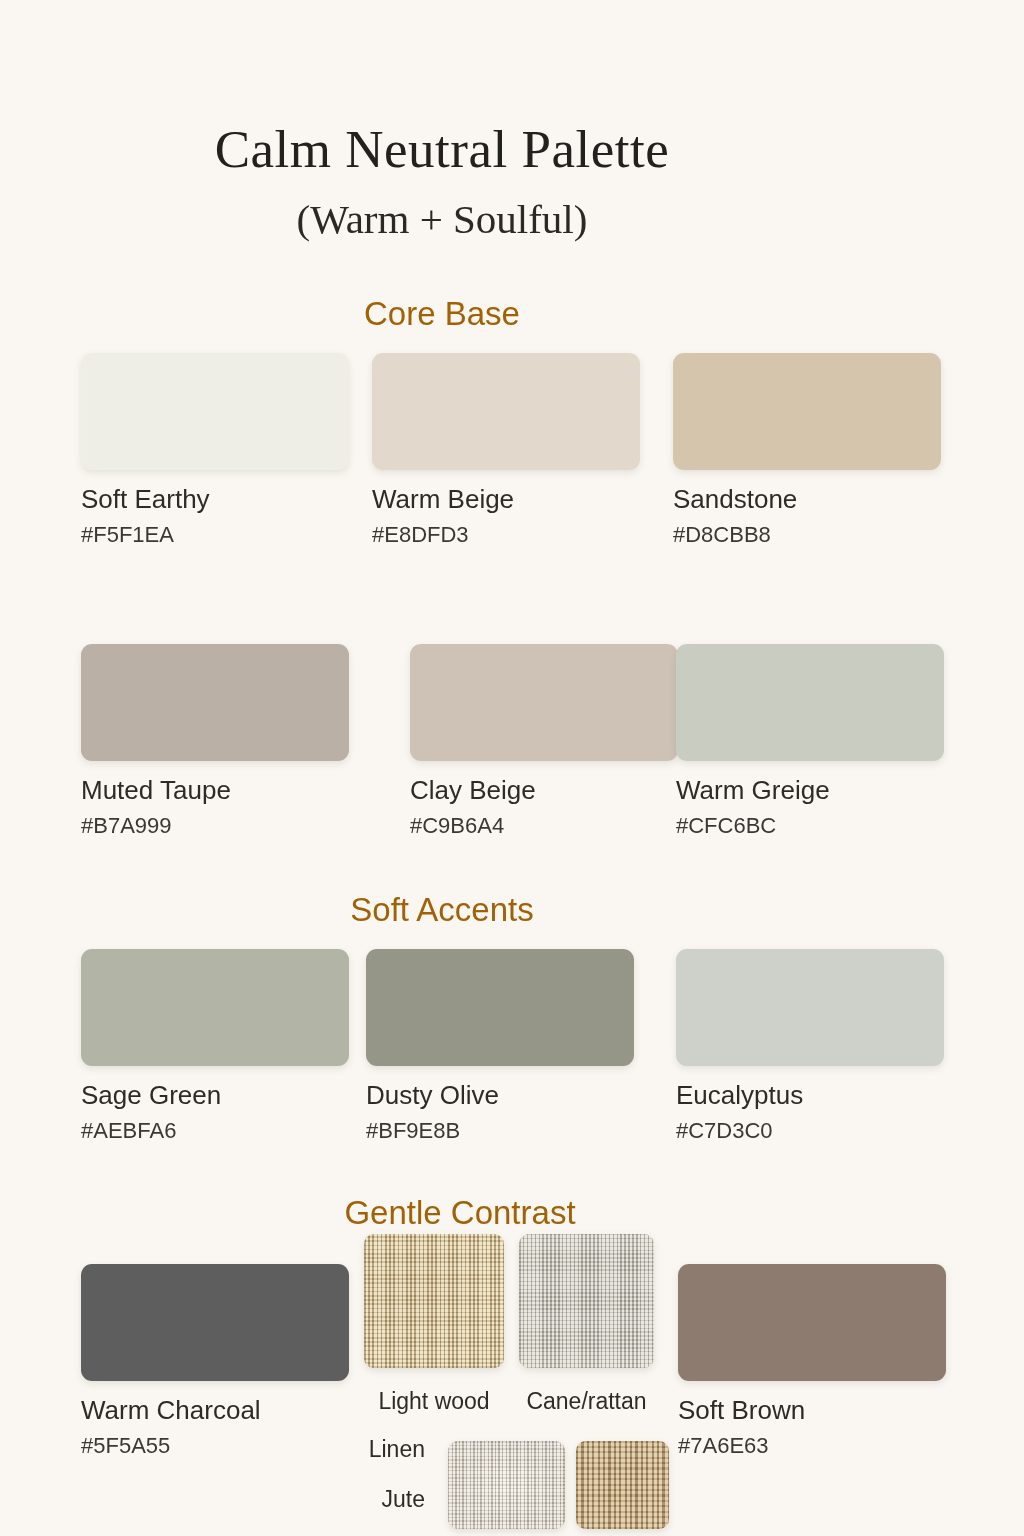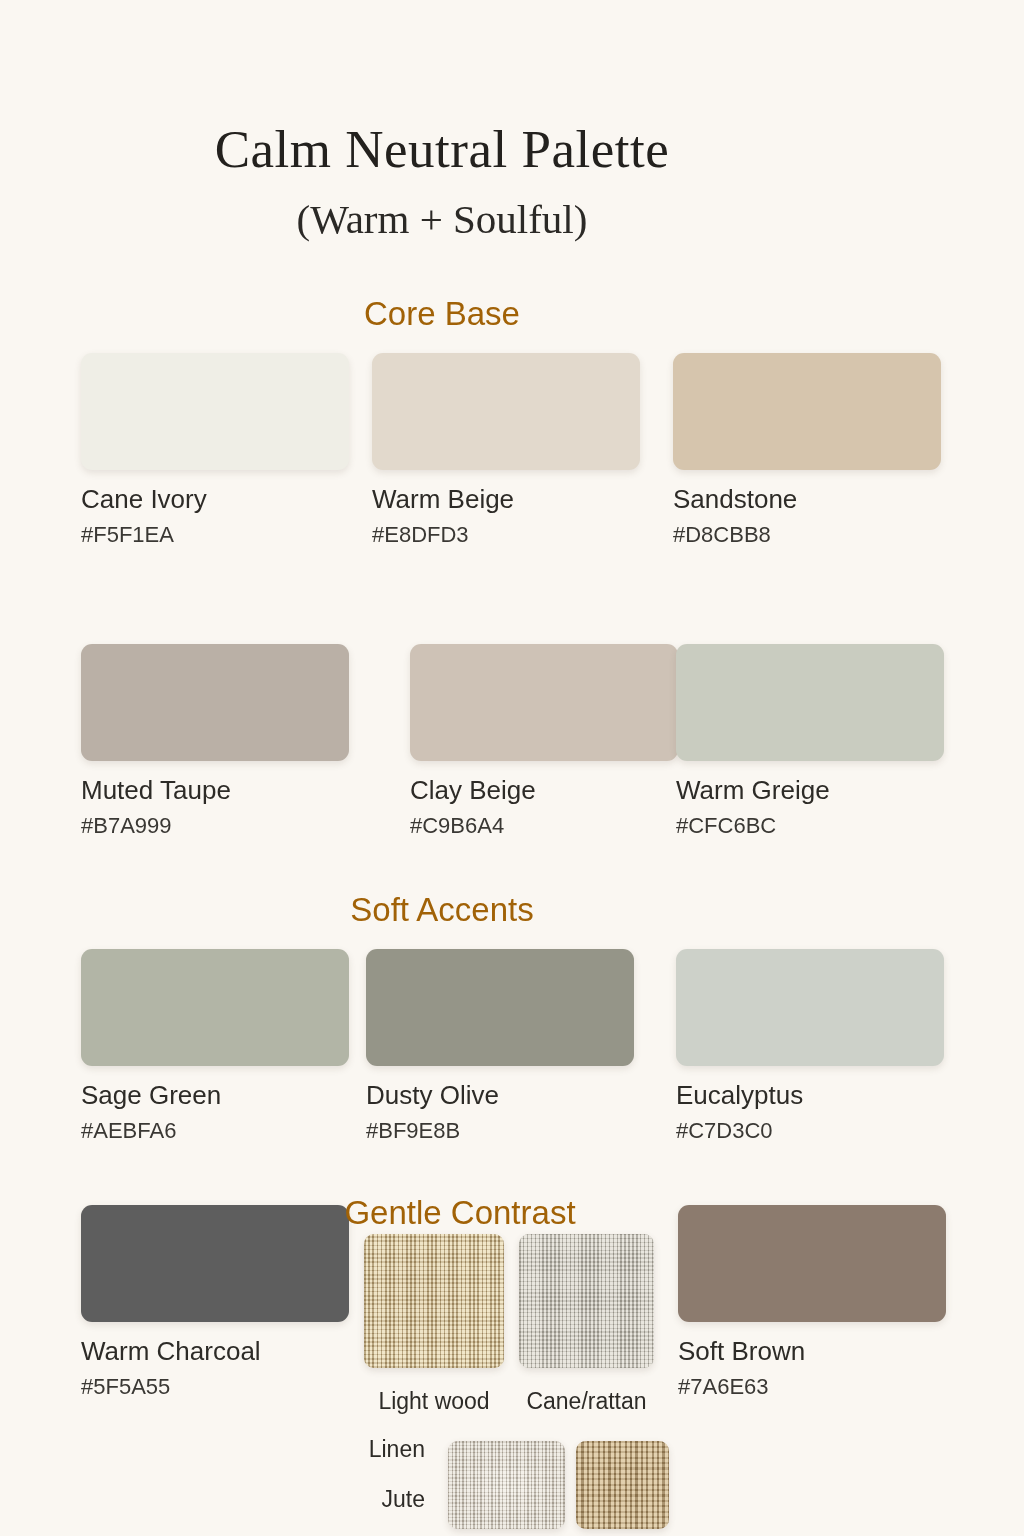--- a/index.html
+++ b/index.html
@@ -152,21 +152,21 @@
 <div class="page">
 
   <div class="title">Calm Neutral Palette</div>
   <div class="subtitle">(Warm + Soulful)</div>
 
   <div class="section-heading" style="left:0;right:0;top:297px;">Core Base</div>
 
   <div class="row r0" style="top:353px;">
     <div class="cell c0">
       <div class="chip" id="chip-0-0" style="background-color: rgb(239, 238, 230);"></div>
-      <div class="chip-name">Cane Ivory</div>
+      <div class="chip-name">Soft Earthy</div>
       <div class="chip-hex">#F5F1EA</div>
     </div>
     <div class="cell c1">
       <div class="chip" id="chip-0-1" style="background-color: rgb(226, 217, 204);"></div>
       <div class="chip-name">Warm Beige</div>
       <div class="chip-hex">#E8DFD3</div>
     </div>
     <div class="cell c2">
       <div class="chip" id="chip-0-2" style="background-color: rgb(214, 197, 173);"></div>
       <div class="chip-name">Sandstone</div>
@@ -206,21 +206,21 @@
       <div class="chip-name">Dusty Olive</div>
       <div class="chip-hex">#BF9E8B</div>
     </div>
     <div class="cell c2">
       <div class="chip" id="chip-2-2" style="background-color: rgb(205, 209, 201);"></div>
       <div class="chip-name">Eucalyptus</div>
       <div class="chip-hex">#C7D3C0</div>
     </div>
   </div>
 
-  <div class="row r3" style="top:1205px;">
+  <div class="row r3" style="top:1264px;">
     <div class="cell c0">
       <div class="chip" id="chip-3-0" style="background-color: rgb(94, 94, 94);"></div>
       <div class="chip-name">Warm Charcoal</div>
       <div class="chip-hex">#5F5A55</div>
     </div>
     <div class="cell c2">
       <div class="chip" id="chip-3-1" style="background-color: rgb(140, 123, 110);"></div>
       <div class="chip-name">Soft Brown</div>
       <div class="chip-hex">#7A6E63</div>
     </div>

